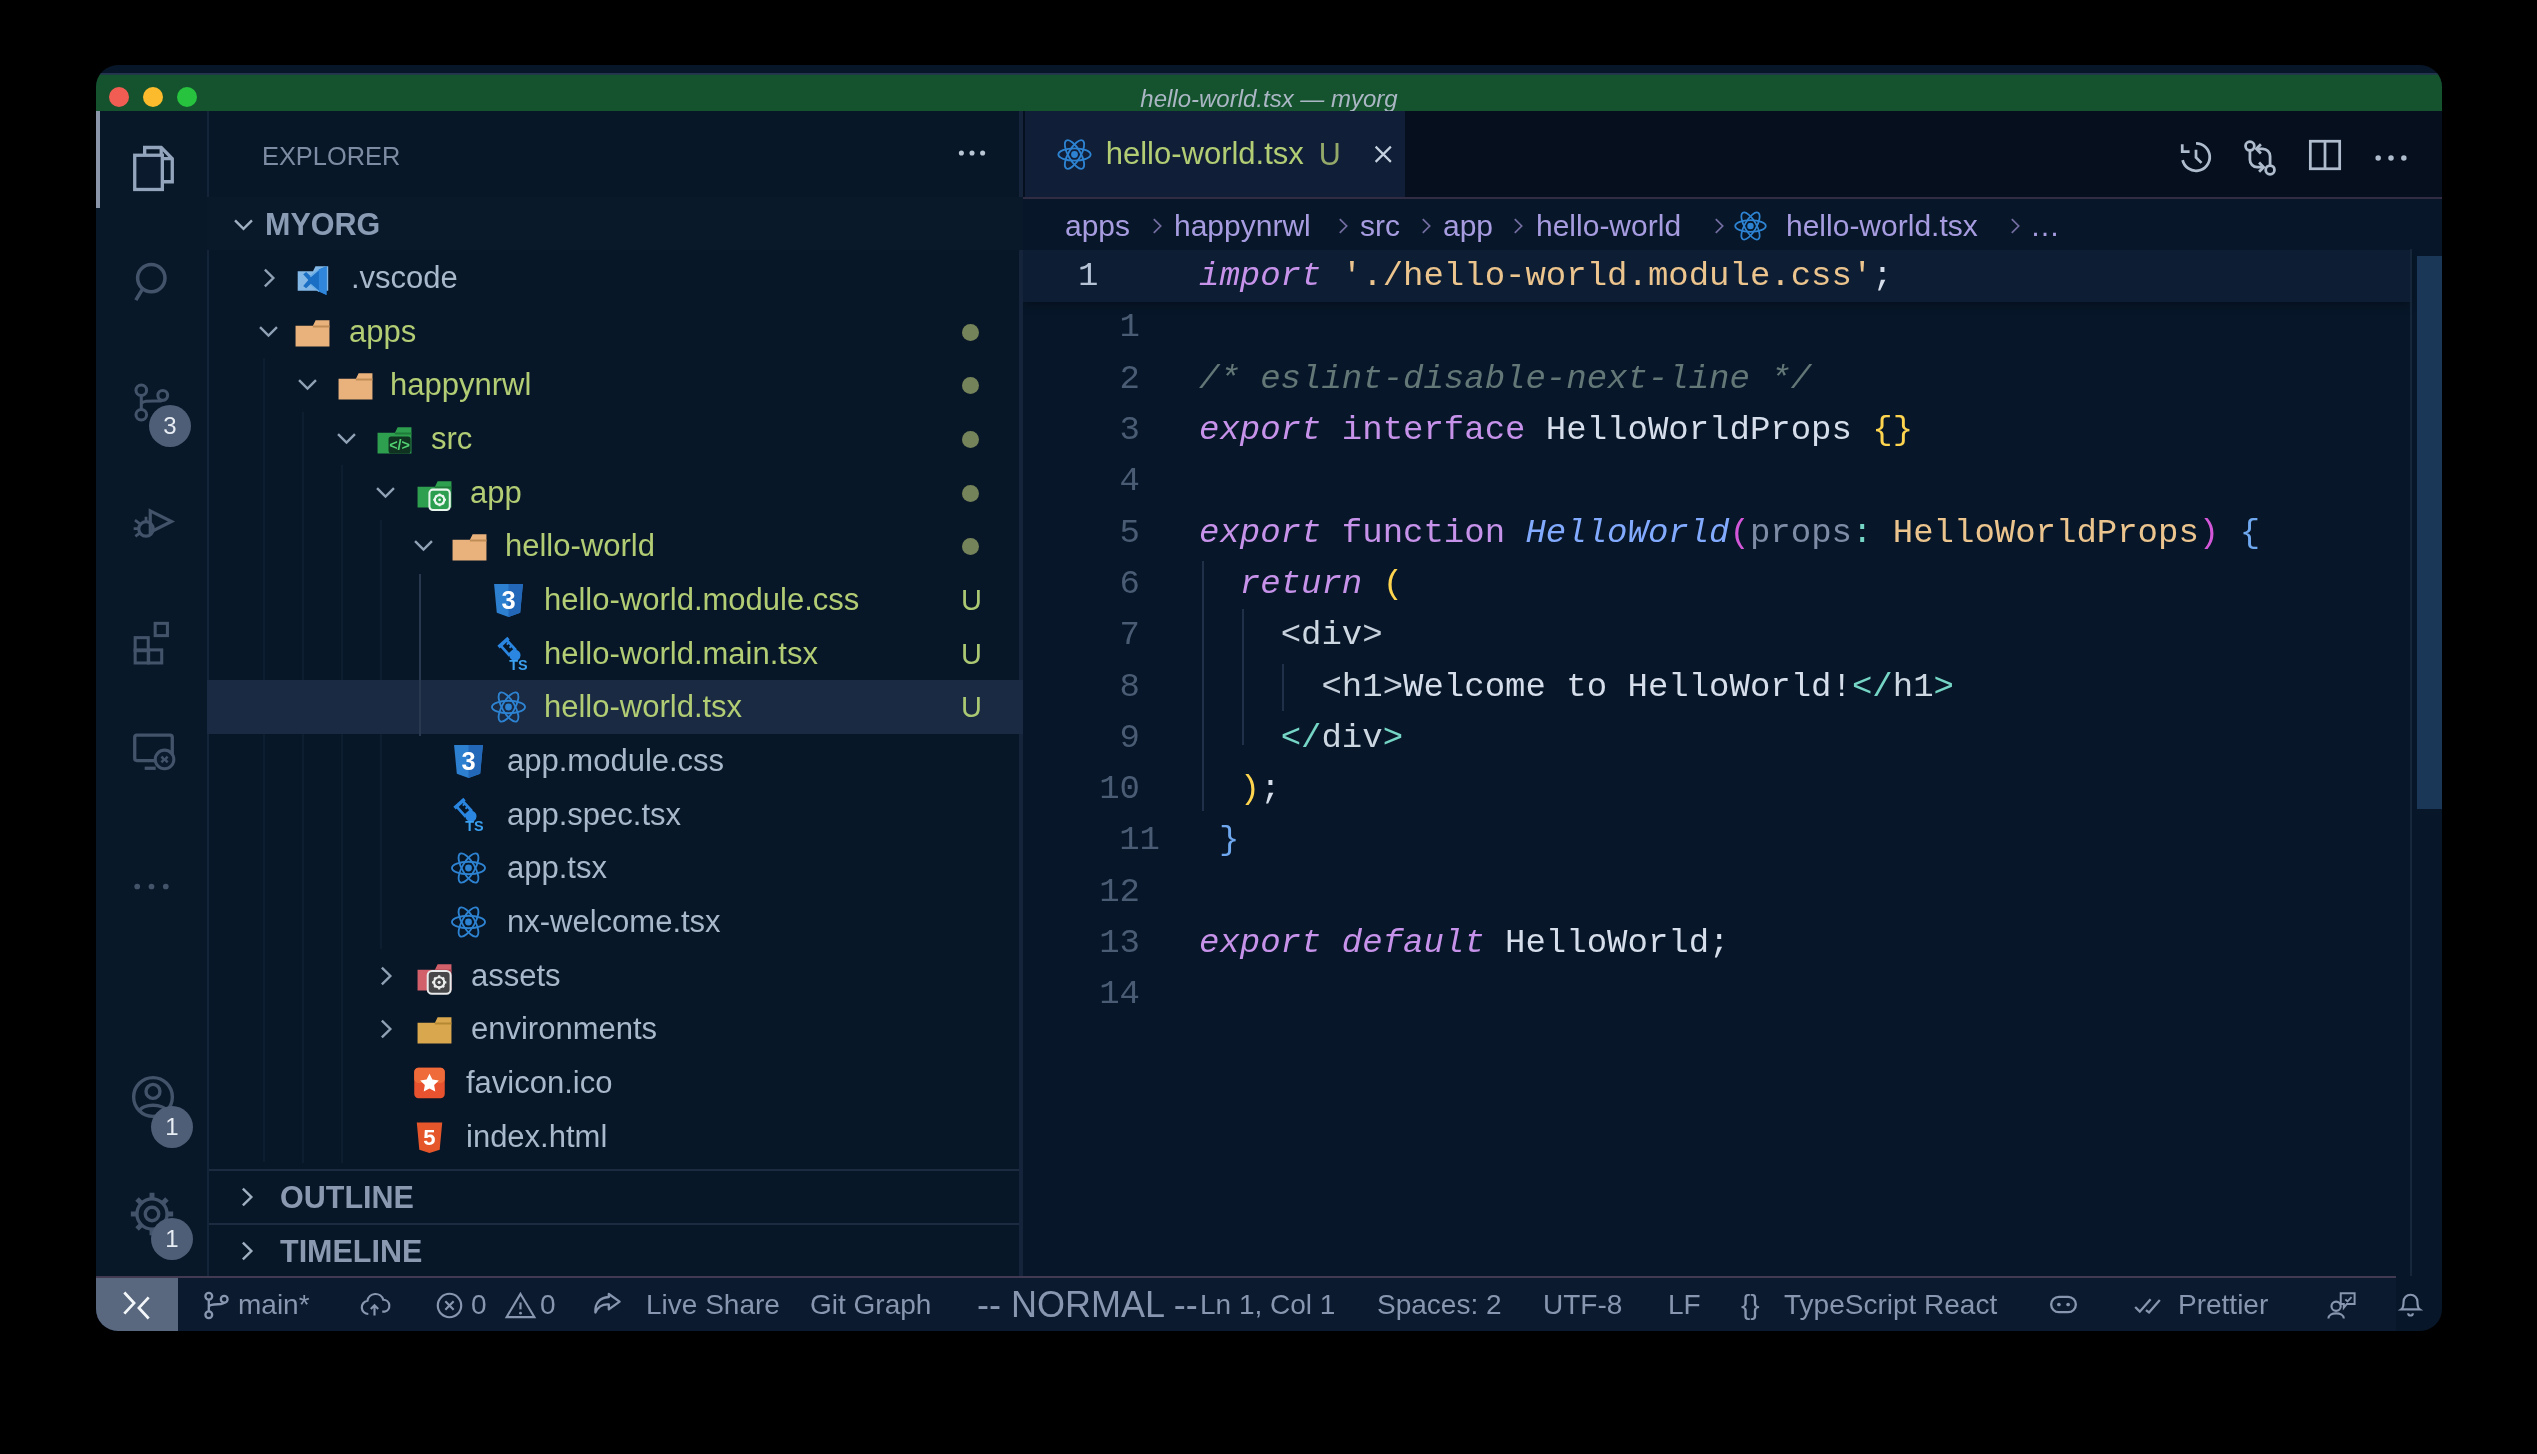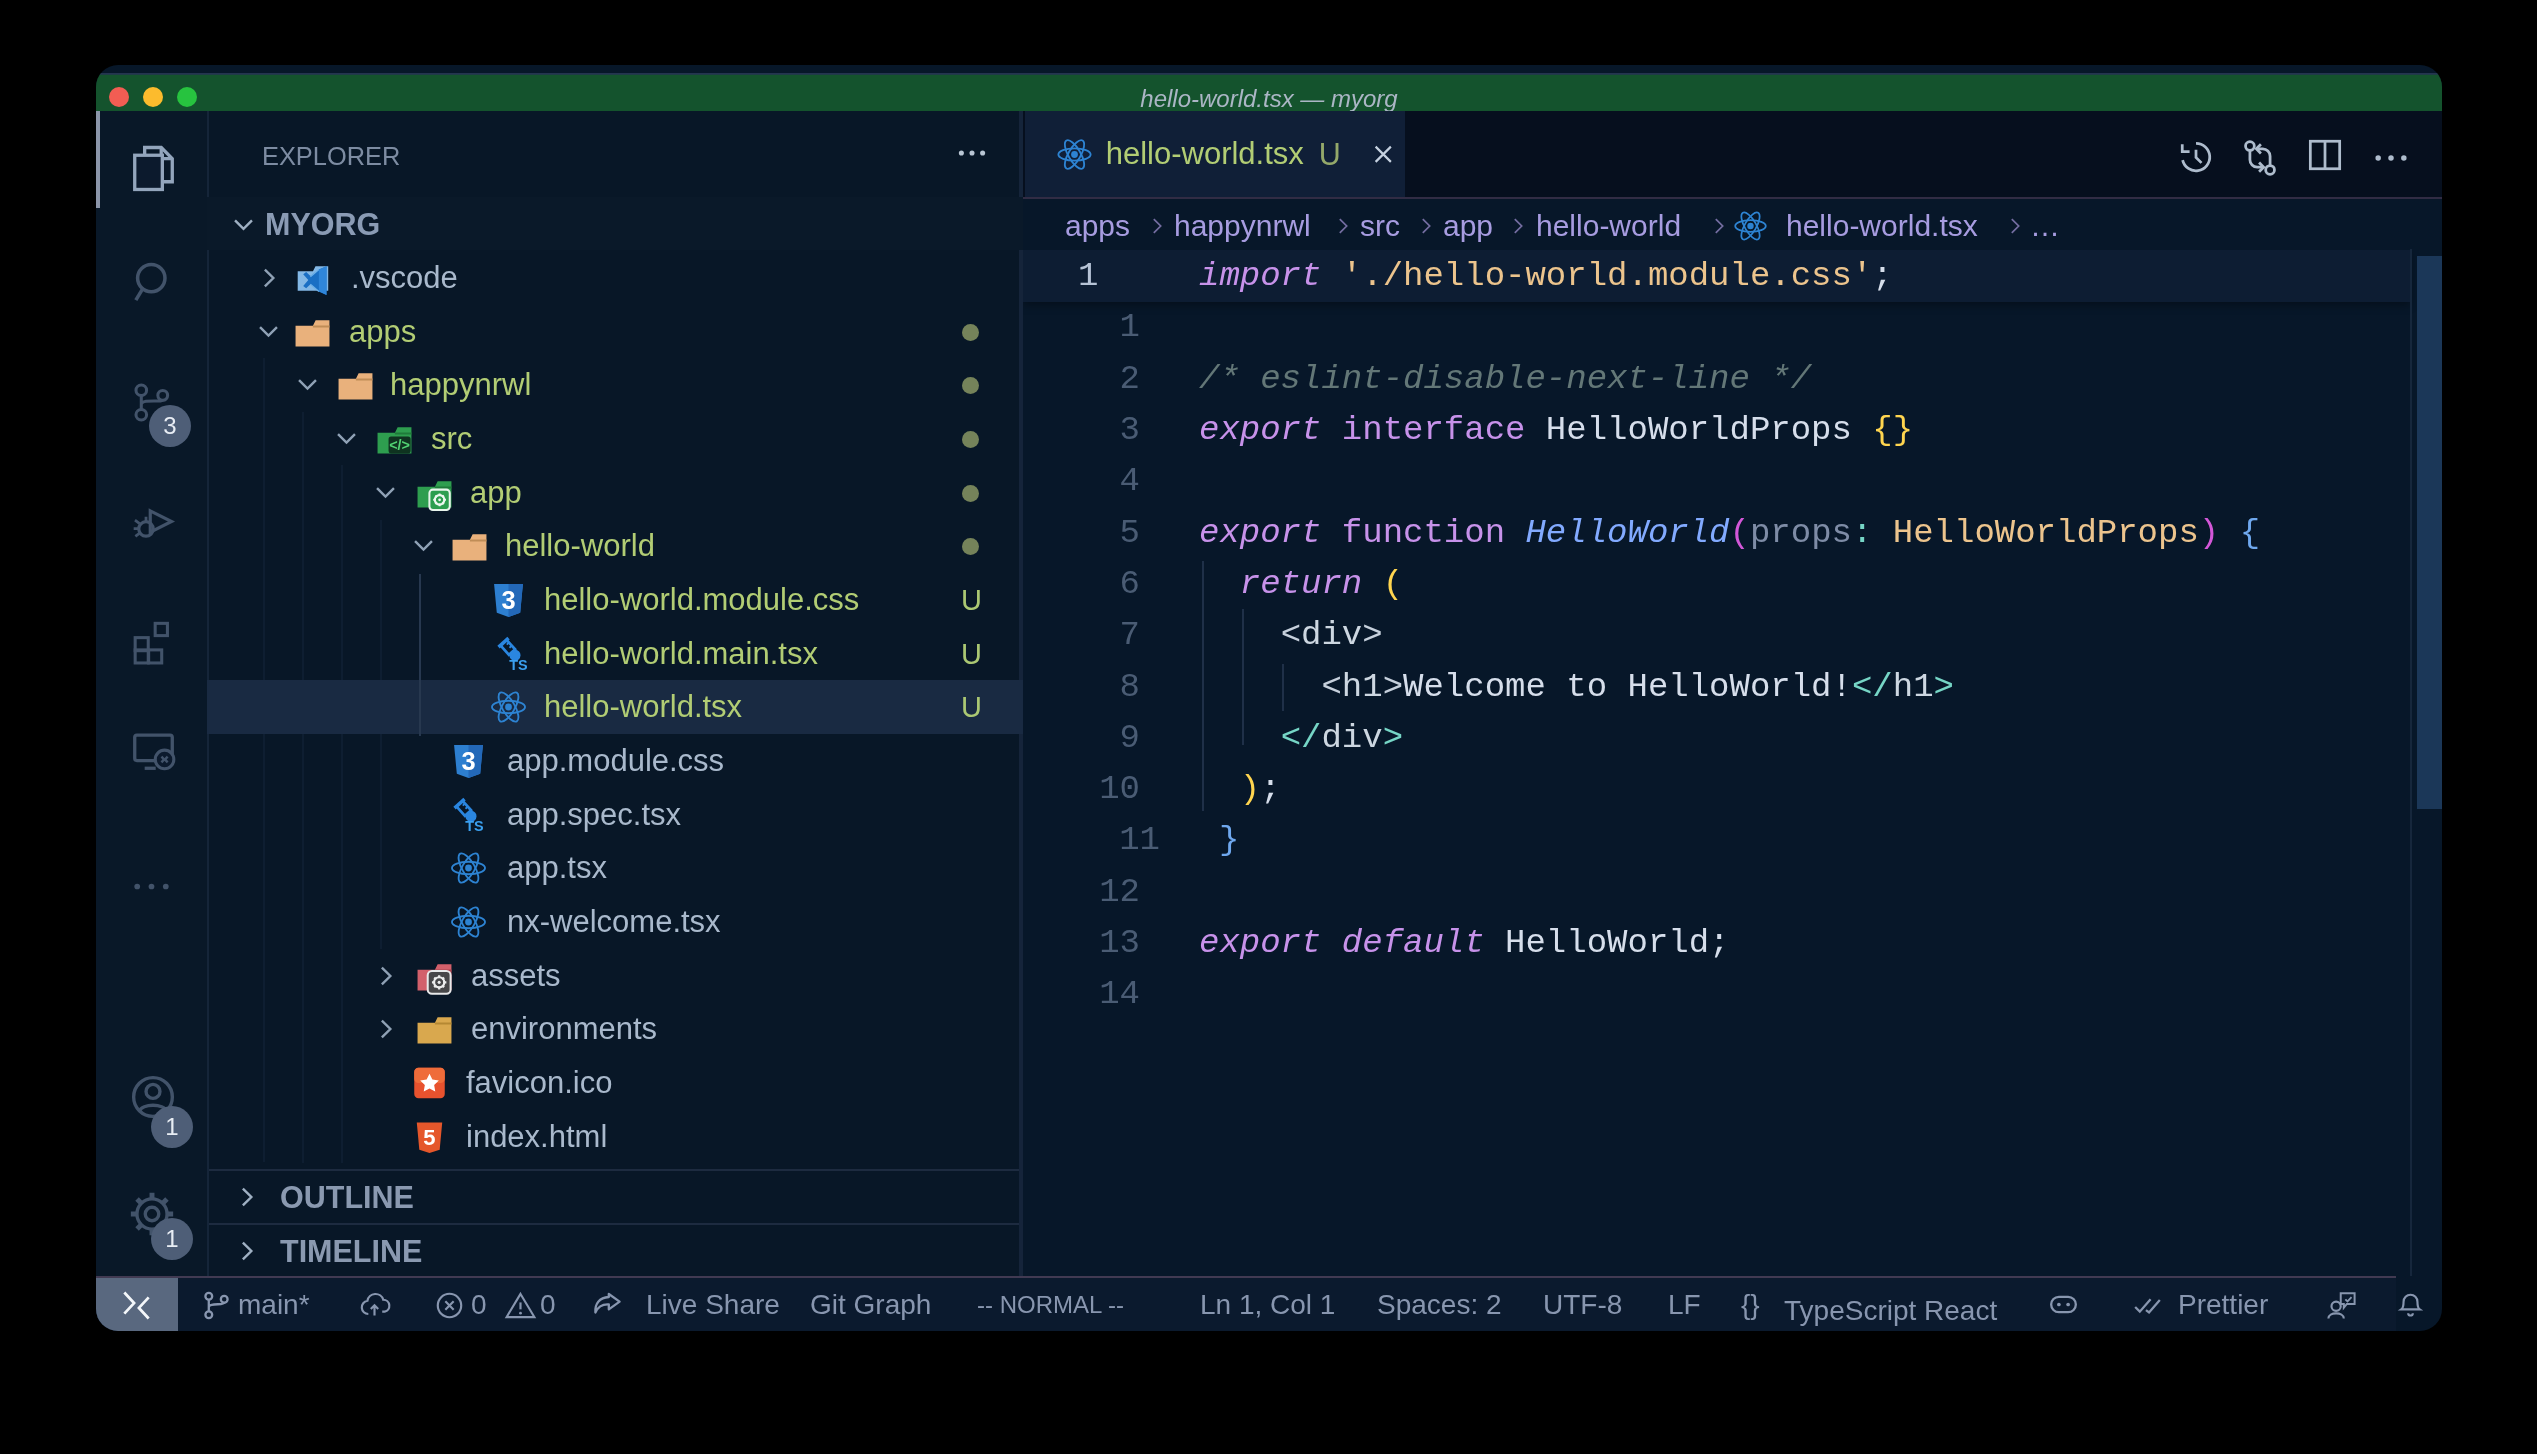--- a/index.html
+++ b/index.html
@@ -476,27 +476,27 @@
         <path d="M12 4.5 L21 19.5 H3 Z" fill="none" stroke="#8896af" stroke-width="1.4"></path>
         <path d="M12 10 v4.5" stroke="#8896af" stroke-width="1.4"></path>
         <circle cx="12" cy="17" r="0.9" fill="#8896af"></circle>
       </svg>
       <div class="it" style="left:444px; font-size:28px;">0</div>
       <svg style="left:492px; top:8.5px;" width="37" height="37" viewBox="0 0 24 24">
         <path d="M13.5 4.5 l7 5 -7 5 v-3.2 c-4.5 -.3 -7 1.5 -8.7 5.2 c-.4 -5.5 2.5 -9.6 8.7 -10 z" fill="none" stroke="#8896af" stroke-width="1.5" stroke-linejoin="round"></path>
       </svg>
       <div class="it" style="left:538px; font-size:28px;margin-left:12px;">Live Share</div>
       <div class="it" style="left:714px; font-size:28px;">Git Graph</div>
-      <div class="it" style="left:881px; font-size:24px;">-- NORMAL --</div>
+      <div class="it" style="left:881px; font-size:36px;">-- NORMAL --</div>
       <div class="it" style="left:1104px; font-size:28px;">Ln 1, Col 1</div>
       <div class="it" style="left:1281px; font-size:28px;">Spaces: 2</div>
       <div class="it" style="left:1447px; font-size:28px;">UTF-8</div>
       <div class="it" style="left:1572px; font-size:28px;">LF</div>
       <div class="it" style="left:1645px; font-size:28px;">{}</div>
-      <div class="it" style="left:1688px; font-size:28px;margin-top:6px;">TypeScript React</div>
+      <div class="it" style="left:1688px; font-size:28px;">TypeScript React</div>
       <svg style="left:1949px; top:7.6px;" width="37" height="37" viewBox="0 0 24 24">
         <rect x="4" y="7" width="16" height="10" rx="5" fill="none" stroke="#8896af" stroke-width="1.5"></rect>
         <circle cx="9" cy="12" r="1.2" fill="#8896af"></circle>
         <circle cx="15" cy="12" r="1.2" fill="#8896af"></circle>
       </svg>
       <svg style="left:2033px; top:8.5px;" width="37" height="37" viewBox="0 0 24 24">
         <path d="M4 13 l3 3 7-8 M11 15 l2 1.5 7-8" fill="none" stroke="#8896af" stroke-width="1.5"></path>
       </svg>
       <div class="it" style="left:2082px; font-size:28px;">Prettier</div>
       <svg style="left:2227px; top:8.5px;" width="37" height="37" viewBox="0 0 24 24">

